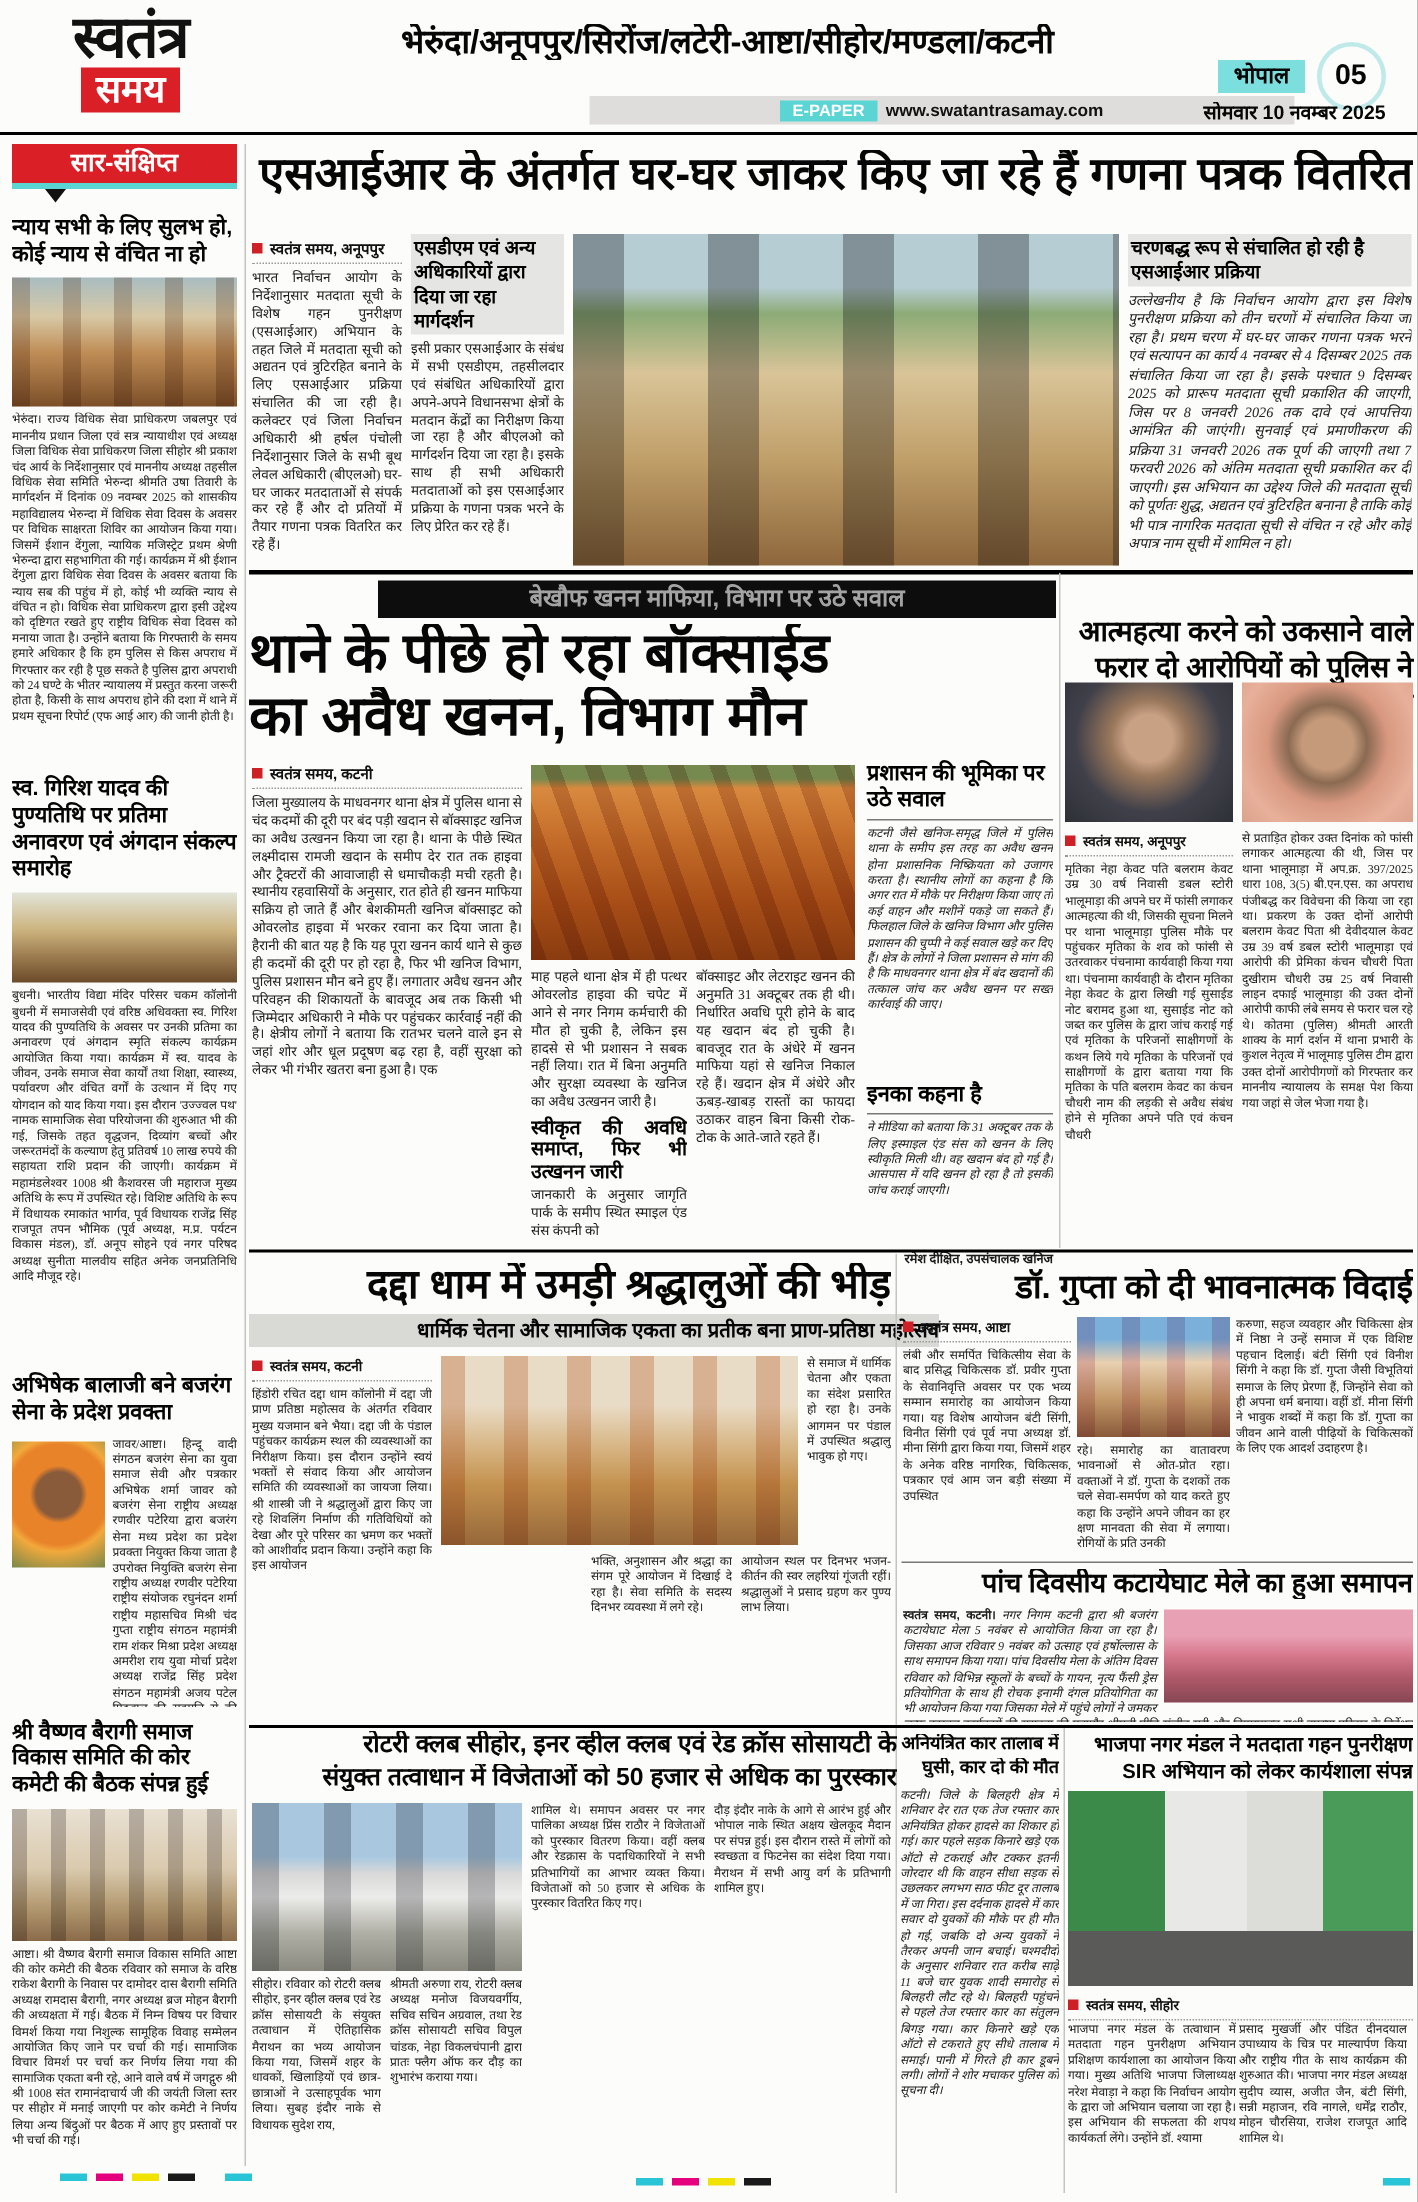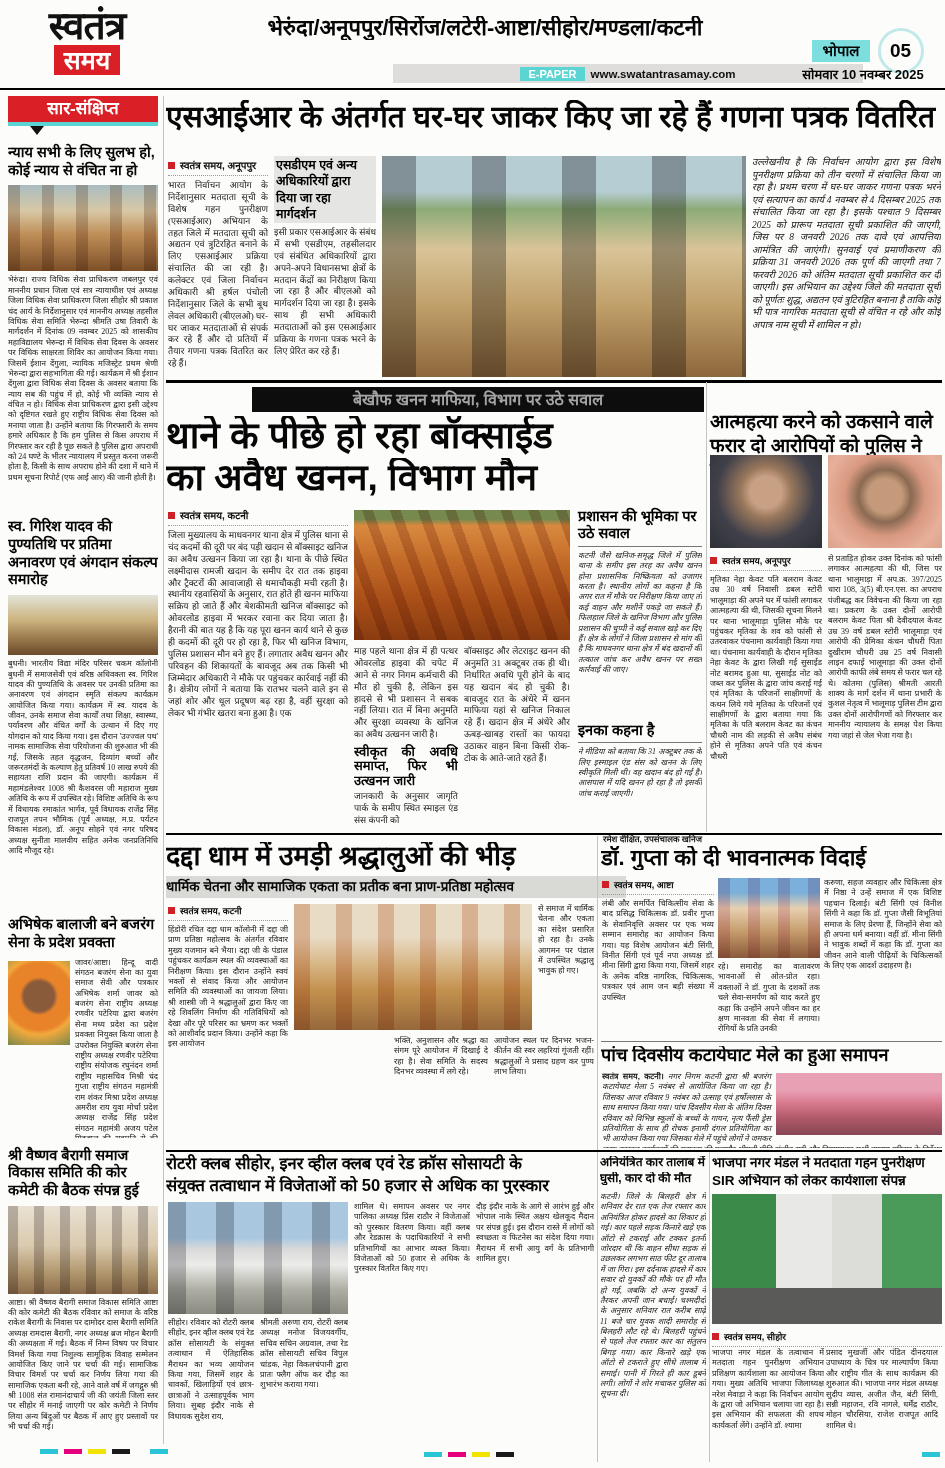--- a/index.html
+++ b/index.html
@@ -1,21 +1,21 @@
 <!DOCTYPE html>
 <html><head>
 <meta charset="utf-8">
 <style>
   html,body{margin:0;padding:0;background:#888;}
   .page{position:relative;width:945px;height:1468px;background:#fcfcfa;overflow:hidden;
         font-family:"Liberation Serif",serif;color:#1a1a1a;}
   .abs{position:absolute;}
   .sans{font-family:"Liberation Sans",sans-serif;}
   .hl{font-family:"Liberation Sans",sans-serif;font-weight:700;color:#060606;line-height:1.1;}
-  .center{text-align:left;}
+  .center{text-align:right;}
   .nowrap{white-space:nowrap;overflow:hidden;}
   .btxt{font-size:9px;line-height:1.32;text-align:justify;color:#202020;overflow:hidden;}
   .btxt-sm{font-size:8px;line-height:1.3;text-align:justify;color:#202020;overflow:hidden;}
   .ital{font-style:italic;}
   .byline{font-family:"Liberation Sans",sans-serif;font-weight:700;font-size:10px;color:#111;
           border-bottom:1px dotted #9a9a9a;padding-bottom:3px;margin-bottom:4px;}
   .bullet{display:inline-block;width:7px;height:7px;background:#ce2027;margin-right:5px;}
   .subhead{font-family:"Liberation Sans",sans-serif;font-weight:700;font-size:12.5px;line-height:1.3;
            color:#000;background:#e5e5e3;padding:1px 2px;margin-bottom:4px;}
   .boxhead{font-family:"Liberation Sans",sans-serif;font-weight:700;font-size:14.5px;line-height:1.2;color:#000;
@@ -91,20 +91,21 @@
   <div class="abs" style="left:168px;top:158px;width:100px;height:220px;">
     <div class="byline"><span class="bullet"></span><span>स्वतंत्र समय, अनूपपुर</span></div>
     <div class="btxt" style="height:190px;">भारत निर्वाचन आयोग के निर्देशानुसार मतदाता सूची के विशेष गहन पुनरीक्षण (एसआईआर) अभियान के तहत जिले में मतदाता सूची को अद्यतन एवं त्रुटिरहित बनाने के लिए एसआईआर प्रक्रिया संचालित की जा रही है। कलेक्टर एवं जिला निर्वाचन अधिकारी श्री हर्षल पंचोली निर्देशानुसार जिले के सभी बूथ लेवल अधिकारी (बीएलओ) घर-घर जाकर मतदाताओं से संपर्क कर रहे हैं और दो प्रतियों में तैयार गणना पत्रक वितरित कर रहे हैं।</div>
   </div>
   <div class="abs" style="left:274px;top:156px;width:102px;height:222px;">
     <div class="subhead">एसडीएम एवं अन्य अधिकारियों द्वारा दिया जा रहा मार्गदर्शन</div>
     <div class="btxt" style="height:158px;">इसी प्रकार एसआईआर के संबंध में सभी एसडीएम, तहसीलदार एवं संबंधित अधिकारियों द्वारा अपने-अपने विधानसभा क्षेत्रों के मतदान केंद्रों का निरीक्षण किया जा रहा है और बीएलओ को मार्गदर्शन दिया जा रहा है। इसके साथ ही सभी अधिकारी मतदाताओं को इस एसआईआर प्रक्रिया के गणना पत्रक भरने के लिए प्रेरित कर रहे हैं।</div>
   </div>
   <div class="abs photo" style="left:382px;top:156px;width:364px;height:221px;background-image:linear-gradient(180deg,#b7cdd4 0 16%,#8cab77 24%,#d9c498 42%,#c09f69 68%,#8d673c 100%),repeating-linear-gradient(90deg,rgba(40,40,45,0.35) 0 34px,rgba(0,0,0,0) 34px 90px);background-blend-mode:multiply;"></div>
   <div class="abs" style="left:752px;top:156px;width:189px;height:222px;">
+    <div class="subhead">चरणबद्ध रूप से संचालित हो रही है एसआईआर प्रक्रिया</div>
     <div class="btxt ital" style="height:182px;font-size:9.5px;">उल्लेखनीय है कि निर्वाचन आयोग द्वारा इस विशेष पुनरीक्षण प्रक्रिया को तीन चरणों में संचालित किया जा रहा है। प्रथम चरण में घर-घर जाकर गणना पत्रक भरने एवं सत्यापन का कार्य 4 नवम्बर से 4 दिसम्बर 2025 तक संचालित किया जा रहा है। इसके पश्चात 9 दिसम्बर 2025 को प्रारूप मतदाता सूची प्रकाशित की जाएगी, जिस पर 8 जनवरी 2026 तक दावे एवं आपत्तियां आमंत्रित की जाएंगी। सुनवाई एवं प्रमाणीकरण की प्रक्रिया 31 जनवरी 2026 तक पूर्ण की जाएगी तथा 7 फरवरी 2026 को अंतिम मतदाता सूची प्रकाशित कर दी जाएगी। इस अभियान का उद्देश्य जिले की मतदाता सूची को पूर्णतः शुद्ध, अद्यतन एवं त्रुटिरहित बनाना है ताकि कोई भी पात्र नागरिक मतदाता सूची से वंचित न रहे और कोई अपात्र नाम सूची में शामिल न हो।</div>
   </div>
   <div class="hr" style="left:166px;top:380px;width:776px;height:3px;"></div>
 
   <div class="abs kicker" style="left:252px;top:387px;width:452px;height:25px;">बेखौफ खनन माफिया, विभाग पर उठे सवाल</div>
   <div class="abs hl nowrap" style="left:166px;top:416px;width:538px;font-size:37px;">थाने के पीछे हो रहा बॉक्साईड</div>
   <div class="abs hl nowrap" style="left:166px;top:458px;width:538px;font-size:37px;">का अवैध खनन, विभाग मौन</div>
 
   <div class="abs" style="left:168px;top:508px;width:180px;height:324px;">
     <div class="byline"><span class="bullet"></span><span>स्वतंत्र समय, कटनी</span></div>

